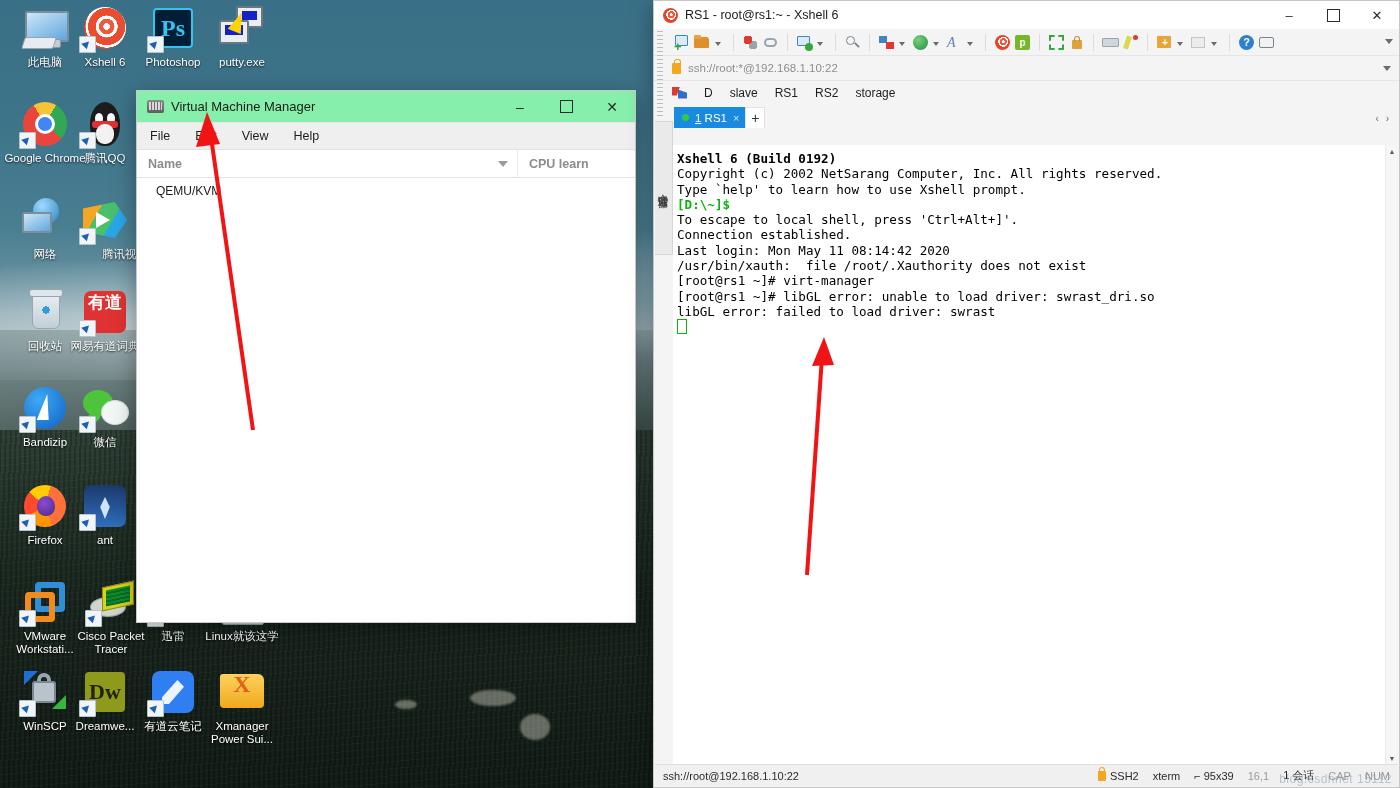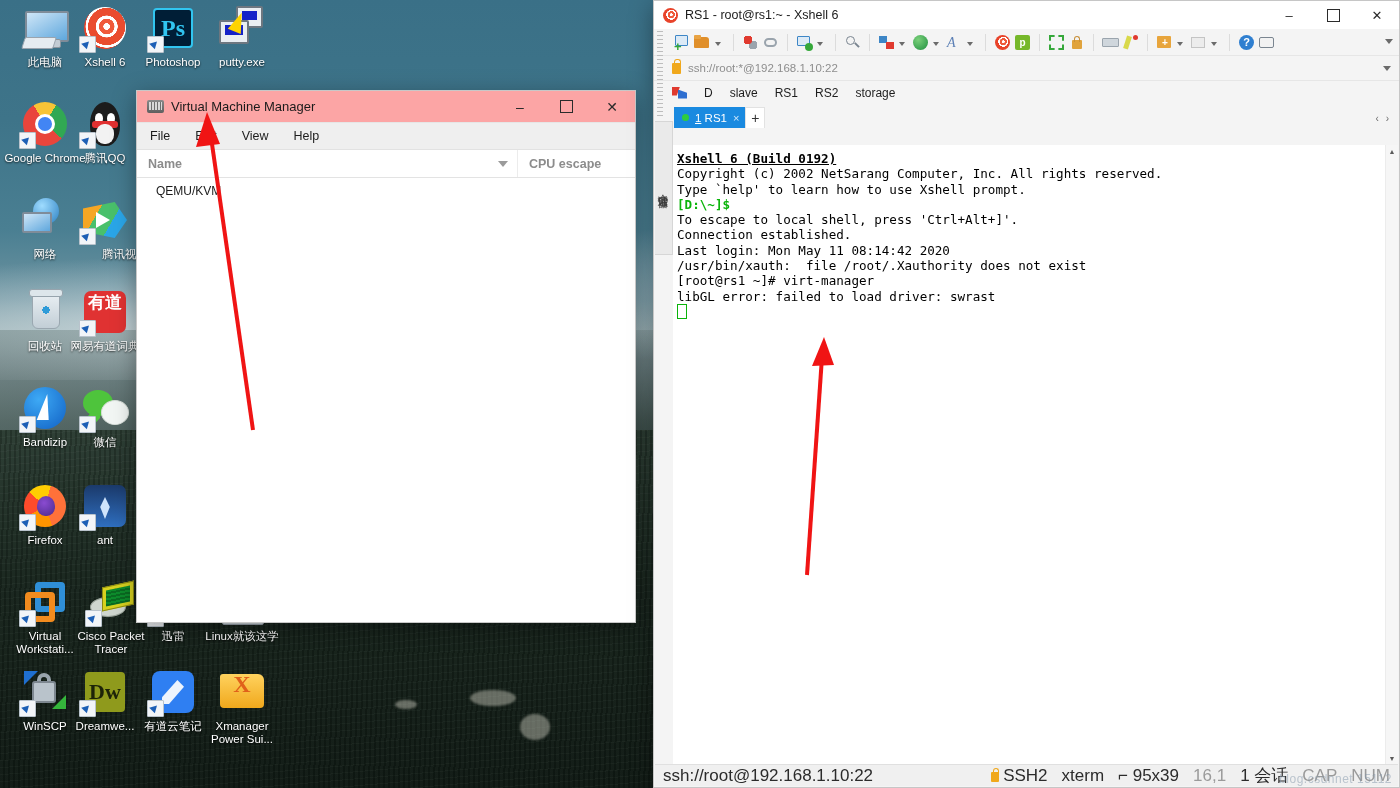--- a/index.html
+++ b/index.html
@@ -151,21 +151,21 @@
     border-left:6px solid transparent;border-right:6px solid transparent;border-bottom:22px solid #fff;transform:skewX(-14deg);}
 
   .art-linuxbook{position:absolute;left:4px;top:3px;width:40px;height:42px;background:linear-gradient(180deg,#f3f6f8,#cfd8de);border:1px solid #9aa4ac;border-radius:2px;}
   .art-linuxbook:after{content:"";position:absolute;left:5px;top:6px;right:5px;height:3px;background:#8c98a2;box-shadow:0 7px 0 #8c98a2,0 14px 0 #8c98a2,0 21px 0 #8c98a2;}
 
   
   .window{position:absolute;background:#fff;box-shadow:0 6px 22px rgba(0,0,0,.35);}
 
   
   #vmm{left:136px;top:90px;width:500px;height:533px;border:1px solid #c8c8c8;box-sizing:border-box;}
-  #vmm .titlebar{height:31px;background:#fca5a5;border-bottom:1px solid #e6e6e6;display:flex;align-items:center;}
+  #vmm .titlebar{height:31px;background:#86efac;border-bottom:1px solid #e6e6e6;display:flex;align-items:center;}
   #vmm .title-ico{width:17px;height:13px;margin:0 7px 0 10px;background:linear-gradient(180deg,#8a8a8a,#5f5f5f);border-radius:2px;position:relative;}
   #vmm .title-ico:after{content:"";position:absolute;left:2px;top:2px;right:2px;bottom:3px;
     background:repeating-linear-gradient(90deg,#d8d8d8 0 2px,#6f6f6f 2px 3px);}
   #vmm .title-text{font-size:13px;color:#1b1b1b;}
   #vmm .winbtns{margin-left:auto;display:flex;height:31px;}
   #vmm .winbtn{width:46px;height:31px;display:flex;align-items:center;justify-content:center;color:#2b2b2b;font-size:14px;}
   #vmm .menubar{height:26px;background:#efefef;display:flex;align-items:center;padding-left:11px;gap:21px;
     font-size:12.5px;color:#1d1d1d;border-bottom:1px solid #e2e2e2;}
   #vmm .menubar span{padding:2px 2px;}
   #vmm .toolbar{height:41px;background:#efefef;border-bottom:1px solid #dcdcdc;display:flex;align-items:center;padding-left:10px;gap:2px;}
@@ -224,27 +224,27 @@
   #xshell .tab-add{width:20px;height:21px;display:flex;align-items:center;justify-content:center;background:#fff;font-size:14px;color:#333;border:1px solid #e2e2e2;border-bottom:none;box-sizing:border-box;}
   #xshell .tab-nav{position:absolute;right:8px;bottom:4px;font-size:10px;color:#6b6b6b;letter-spacing:2px;}
   #xshell .sidebar-tab{position:absolute;left:1px;top:120px;width:17px;height:132px;background:#eaeaea;border:1px solid #d6d6d6;border-left:none;
     display:flex;align-items:center;justify-content:center;}
   #xshell .sidebar-tab span{writing-mode:vertical-rl;font-size:10.5px;color:#3a3a3a;letter-spacing:1px;}
   #xshell .gripper{position:absolute;left:3px;top:30px;width:6px;height:85px;
     background:repeating-linear-gradient(180deg,#bdbdbd 0 1px,transparent 1px 4px);}
   #xshell .term{position:absolute;left:19px;top:144px;right:13px;bottom:23px;background:#fff;overflow:hidden;
     font-family:"DejaVu Sans Mono","Liberation Mono",monospace;font-size:12.6px;line-height:15.3px;color:#000;padding:6px 0 0 4px;}
   #xshell .term .l{white-space:pre;}
-  #xshell .term .bold{font-weight:bold;text-decoration:underline;}
+  #xshell .term .bold{font-weight:bold;}
   #xshell .term .green{color:#0ab40a;font-weight:bold;}
   #xshell .cursor{display:inline-block;width:8px;height:13px;border:1px solid #0ab40a;vertical-align:-2px;}
   #xshell .scrollbar{position:absolute;right:1px;top:144px;bottom:23px;width:12px;background:#f6f6f6;border-left:1px solid #ececec;}
   #xshell .scrollbar .up,#xshell .scrollbar .dn{height:12px;display:flex;align-items:center;justify-content:center;font-size:7px;color:#5a5a5a;}
   #xshell .statusbar{position:absolute;left:1px;right:1px;bottom:1px;height:21px;background:#f0f0f0;border-top:1px solid #e0e0e0;
-    display:flex;align-items:center;font-size:17px;color:#2b2b2b;}
+    display:flex;align-items:center;font-size:11px;color:#2b2b2b;}
   #xshell .statusbar .left{padding-left:8px;}
   #xshell .statusbar .right{margin-left:auto;display:flex;align-items:center;gap:14px;padding-right:8px;}
   #xshell .statusbar .sslock{width:8px;height:10px;background:#f0a81c;border-radius:1px;position:relative;display:inline-block;margin-right:4px;vertical-align:-1px;}
   #xshell .statusbar .sslock:before{content:"";position:absolute;left:1.5px;top:-3.5px;width:4px;height:4px;border:1.5px solid #f0a81c;border-bottom:none;border-radius:3px 3px 0 0;}
   #xshell .statusbar .dim{color:#9a9a9a;}
 
   
   .wm{position:absolute;bottom:2px;right:8px;font-size:12px;color:rgba(130,150,170,.5);letter-spacing:.5px;pointer-events:none;}
 
   
@@ -371,21 +371,21 @@
       <span class="icon-label">ant</span>
     </div>
     <div class="icon-cell" style="left: 2px; top: 578px;">
       <div class="icon-art">
         <div class="art-vmware">
           <div class="sq1"></div>
           <div class="sq2"></div>
         </div>
         <div class="shortcut-arrow"></div>
       </div>
-      <span class="icon-label">Virtual Workstati...</span>
+      <span class="icon-label">VMware Workstati...</span>
     </div>
     <div class="icon-cell" style="left: 68px; top: 578px;">
       <div class="icon-art">
         <div class="art-cpt">
           <div class="disk"></div>
           <div class="env"></div>
         </div>
         <div class="shortcut-arrow"></div>
       </div>
       <span class="icon-label">Cisco Packet Tracer</span>
@@ -456,21 +456,21 @@
       <span>View</span>
       <span>Help</span>
     </div>
 
 
   <div class="listhdr">
     <div class="c1">
       <span>Name</span>
       <span class="sortcaret"></span>
     </div>
-    <div class="c2">CPU escape</div>
+    <div class="c2">CPU learn</div>
   </div>
 
   <div class="listbody" id="vmm-list">
       <div class="list-row">QEMU/KVM</div>
     </div>
 </div>
 
 <div class="window" id="xshell">
   <div class="titlebar">
     <div class="xs-logo"></div>
@@ -613,20 +613,21 @@
       <div class="l"></div>
       <div class="l">Type `help' to learn how to use Xshell prompt.</div>
       <div class="l green">[D:\~]$</div>
       <div class="l"></div>
       <div class="l">To escape to local shell, press 'Ctrl+Alt+]'.</div>
       <div class="l">Connection established.</div>
       <div class="l"></div>
       <div class="l">Last login: Mon May 11 08:14:42 2020</div>
       <div class="l">/usr/bin/xauth:  file /root/.Xauthority does not exist</div>
       <div class="l">[root@rs1 ~]# virt-manager</div>
+      <div class="l">[root@rs1 ~]# libGL error: unable to load driver: swrast_dri.so</div>
       <div class="l">libGL error: failed to load driver: swrast</div>
       <div class="l"><span class="cursor"></span></div>
     </div>
 
   <div class="scrollbar">
     <div class="up">▲</div>
     <div class="dn" style="position:absolute;bottom:0;left:0;right:0;">▼</div>
   </div>
 
   <div class="statusbar">

